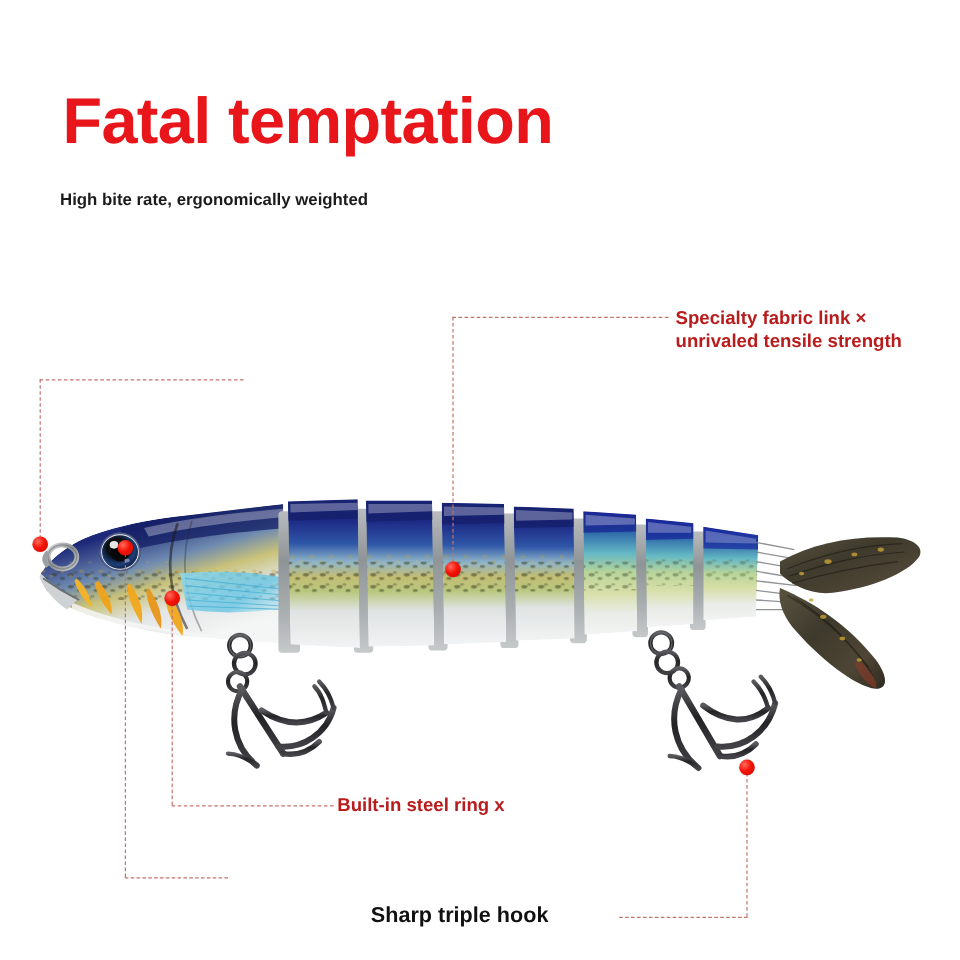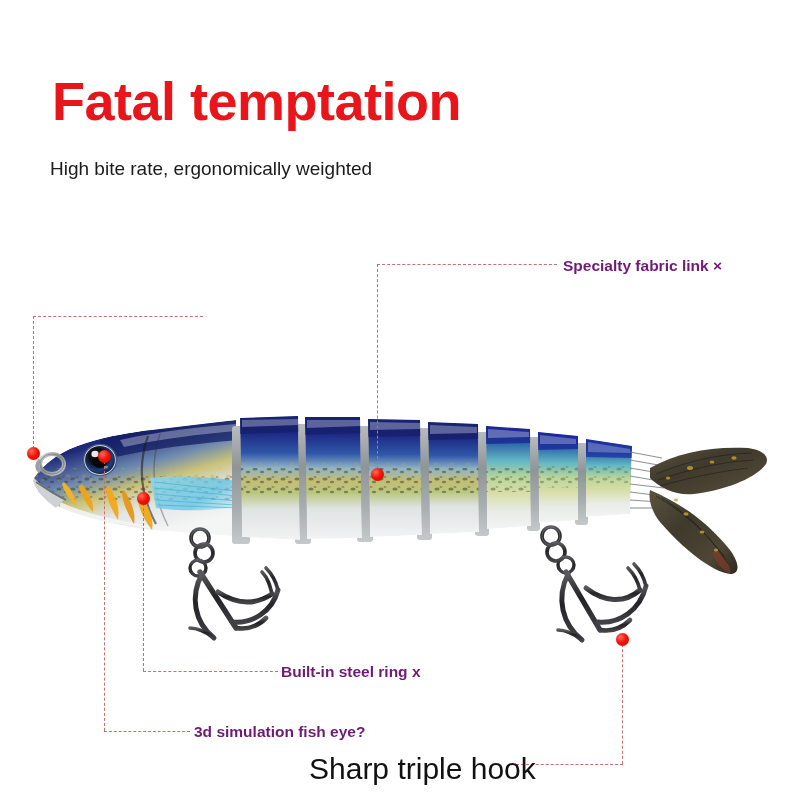--- a/index.html
+++ b/index.html
@@ -15,32 +15,32 @@
   
   .headline{
     position:absolute;left:52px;top:58px;
     font-size:54px;font-weight:bold;
     letter-spacing:-0.5px;
     line-height:1;
     white-space:nowrap;
   }
   .subhead{
     position:absolute;left:50px;top:142px;
-    font-size:19px;font-weight:normal;color:#1b1b1b;
+    font-size:14px;font-weight:bold;color:#1b1b1b;
     white-space:nowrap;
   }
   .callout{
     position:absolute;
-    font-size:15.5px;font-weight:bold;color:#701a75;
+    font-size:15.5px;font-weight:bold;color:#b91c1c;
     white-space:nowrap;line-height:1.25;
   }
   .callout.two-line{white-space:normal;}
   .callout-big{
     position:absolute;
-    font-size:30px;font-weight:normal;color:#111111;
+    font-size:18px;font-weight:bold;color:#111111;
     white-space:nowrap;
   }
 
   
   .lead{position:absolute;}
   .lead-h{border-top:1.4px dashed #c4736b;}
   .lead-v{border-left:1.4px dashed #c4736b;}
 
   .dot{
     position:absolute;width:13px;height:13px;border-radius:50%;
@@ -376,21 +376,21 @@
 
   <div class="dot" style="left:27px;top:431px;"></div>
   <div class="dot" style="left:98px;top:434px;"></div>
   <div class="dot" style="left:137px;top:476px;"></div>
   <div class="dot" style="left:371px;top:452px;"></div>
   <div class="dot" style="left:616px;top:617px;"></div>
 
 
   <div class="callout two-line" style="left:563px;top:240px;width:235px;">
     <div>Specialty fabric link ×</div>
+    <div>unrivaled tensile strength</div>
   </div>
 
   <div class="callout" style="left:281px;top:646px;">Built-in steel ring x</div>
 
-  <div class="callout" style="left:194px;top:706px;">3d simulation fish eye?</div>
 
   <div class="callout-big" style="left:309px;top:736px;">Sharp triple hook</div>
 
 </div>
 
 </body></html>

